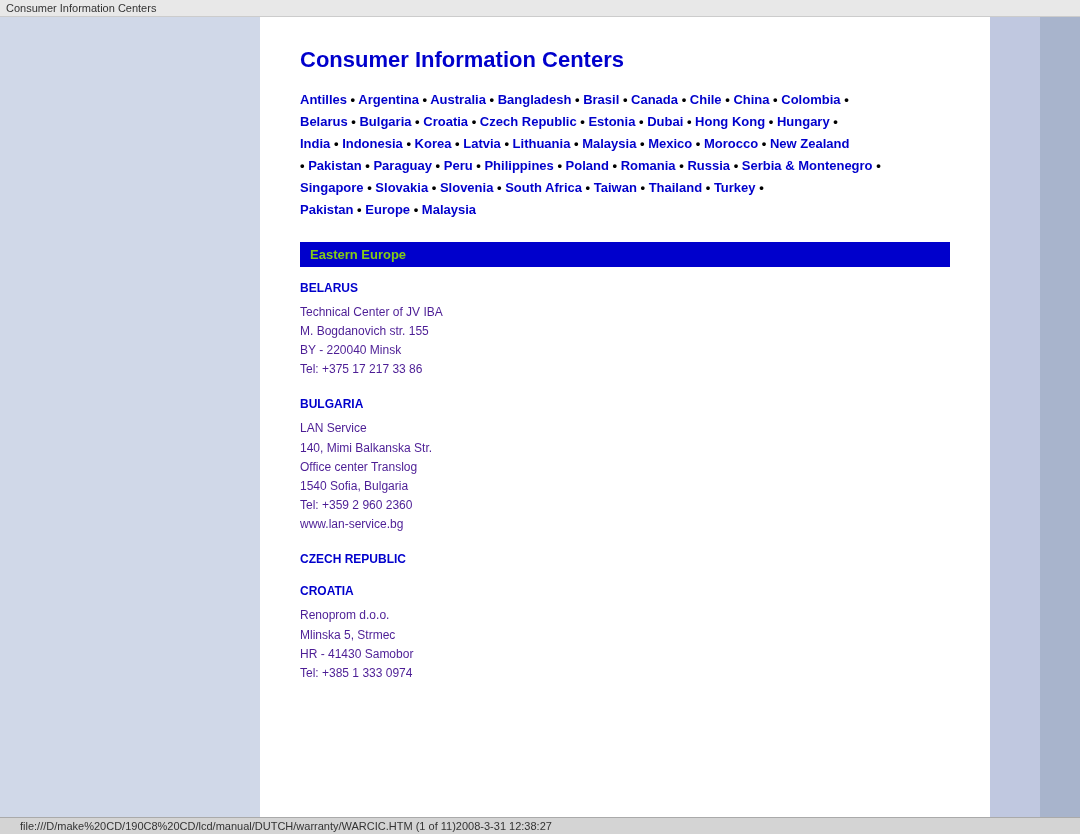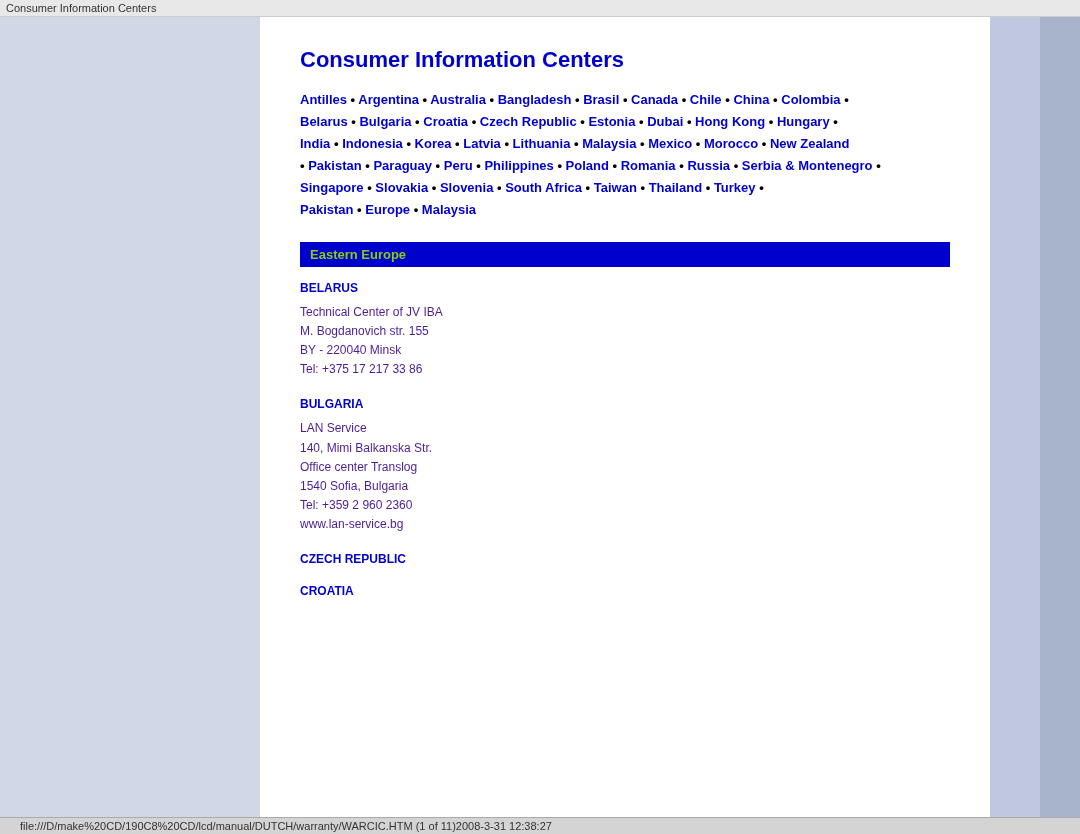--- a/index.html
+++ b/index.html
@@ -147,20 +147,26 @@
           www.lan-service.bg
         </div>
       </div>
 
       <div class="country-block">
         <div class="country-title">CZECH REPUBLIC</div>
       </div>
 
       <div class="country-block">
         <div class="country-title">CROATIA</div>
+        <div class="country-info">
+          Renoprom d.o.o.<br>
+          Mlinska 5, Strmec<br>
+          HR - 41430 Samobor<br>
+          Tel: +385 1 333 0974
+        </div>
       </div>
 
     </div>
     <div class="sidebar-right"></div>
     <div class="sidebar-far-right"></div>
   </div>
 </div>
 
 <div class="status-bar">
   <span>file:///D/make%20CD/190C8%20CD/lcd/manual/DUTCH/warranty/WARCIC.HTM (1 of 11)2008-3-31 12:38:27</span>

